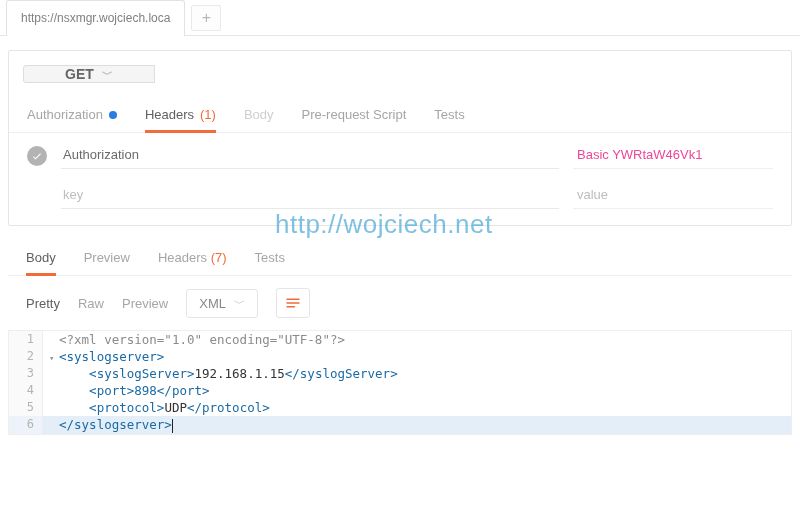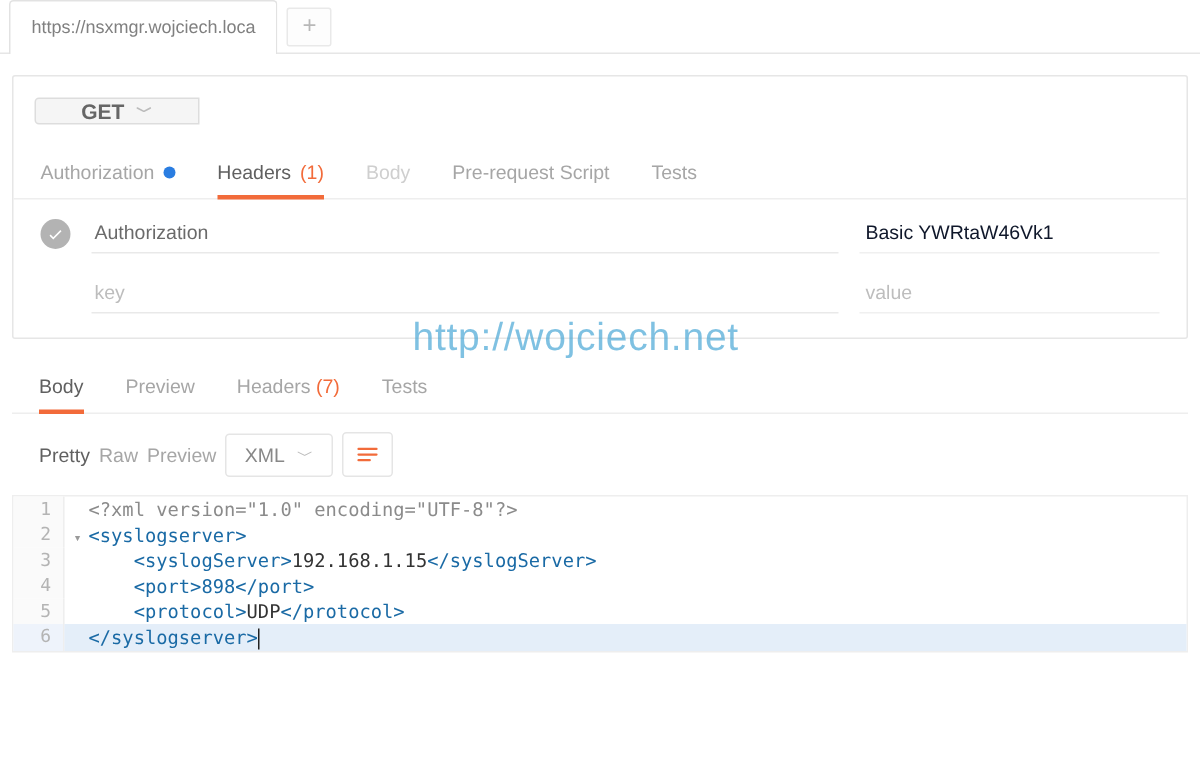--- a/index.html
+++ b/index.html
@@ -7,53 +7,53 @@
 
   
   .tabbar { display: flex; align-items: center; border-bottom: 1px solid #e6e6e6; height: 36px; padding-left: 6px; background: #fff; }
   .tab { height: 36px; padding: 0 14px; display: flex; align-items: center; border: 1px solid #e2e2e2; border-bottom: none; border-radius: 3px 3px 0 0; color: #808080; background: #fff; margin-right: 6px; font-size: 12px; }
   .tab-add { width: 30px; height: 26px; border: 1px solid #e9e9e9; border-radius: 2px; display: flex; align-items: center; justify-content: center; color: #b8b8b8; font-size: 16px; background: #fdfdfd; }
 
   .panel { border: 1px solid #e6e6e6; margin: 14px 8px 0 8px; border-radius: 2px; background: #fff; }
 
   
   .req-row { display: flex; align-items: stretch; padding: 14px; }
-  .method-btn { width: 110px; background: #f5f5f5; border: 1px solid #ddd; border-radius: 3px 0 0 3px; display: flex; align-items: center; justify-content: center; gap: 8px; color: #666; font-weight: 600; font-size: 14px; }
+  .method-btn { width: 132px; background: #f5f5f5; border: 1px solid #ddd; border-radius: 3px 0 0 3px; display: flex; align-items: center; justify-content: center; gap: 8px; color: #666; font-weight: 600; font-size: 14px; }
   .method-btn .chev { color: #bbb; font-size: 11px; }
   .url-input { flex: 1; border: 1px solid #ddd; border-left: none; border-radius: 0 3px 3px 0; padding: 10px 14px; font-size: 13px; color: #666; display: flex; align-items: center; }
 
   
   .req-tabs { display: flex; gap: 28px; padding: 0 18px; border-bottom: 1px solid #eee; }
   .req-tab { padding: 10px 0; color: #a6a6a6; font-size: 13px; cursor: pointer; position: relative; display: flex; align-items: center; gap: 6px; }
   .req-tab.active { color: #606060; }
   .req-tab.active::after { content: ""; position: absolute; left: 0; right: 0; bottom: -1px; height: 3px; background: #f26b3a; }
   .dot-blue { width: 8px; height: 8px; border-radius: 50%; background: #2a7de1; display: inline-block; }
   .count { color: #f26b3a; }
   .faded { color: #cfcfcf; }
 
   
   .hdr-rows { padding: 0 10px 12px 10px; }
   .hdr-row { display: flex; align-items: center; gap: 14px; padding: 10px 8px 4px 8px; }
   .bullet { width: 20px; height: 20px; border-radius: 50%; background: #b3b3b3; display: flex; align-items: center; justify-content: center; flex-shrink: 0; }
   .bullet svg { width: 12px; height: 12px; fill: #fff; }
   .bullet.blank { background: transparent; }
   .kv { flex: 1; border-bottom: 1px solid #e9e9e9; padding: 4px 2px 6px 2px; color: #6a6a6a; }
   .kv.ph { color: #bdbdbd; }
-  .val { width: 200px; border-bottom: 1px solid #f0f0f0; padding: 4px 0 6px 4px; color: #0f172a; white-space: nowrap; overflow: hidden; }
+  .val { width: 200px; border-bottom: 1px solid #f0f0f0; padding: 4px 0 6px 4px; color: #ec4899; white-space: nowrap; overflow: hidden; }
   .val.ph { color: #bdbdbd; }
 
   
   .resp-tabs { display: flex; gap: 28px; padding: 0 18px; border-bottom: 1px solid #eee; margin: 14px 8px 0 8px; }
   .resp-tab { padding: 10px 0; color: #a6a6a6; font-size: 13px; cursor: pointer; position: relative; }
   .resp-tab.active { color: #606060; }
   .resp-tab.active::after { content: ""; position: absolute; left: 0; right: 0; bottom: -1px; height: 3px; background: #f26b3a; }
   .resp-count { color: #f26b3a; }
 
   
-  .body-controls { display: flex; align-items: center; gap: 6px; padding: 12px 18px; margin: 0 8px; }
+  .body-controls { display: flex; align-items: center; gap: 18px; padding: 12px 18px; margin: 0 8px; }
   .bc-item { color: #a6a6a6; font-size: 13px; padding: 6px 0; cursor: pointer; }
   .bc-item.active { color: #606060; position: relative; }
   .fmt-btn { border: 1px solid #e5e5e5; border-radius: 3px; padding: 6px 12px; color: #888; display: flex; align-items: center; gap: 8px; }
   .wrap-btn { border: 1px solid #e5e5e5; border-radius: 3px; width: 34px; height: 30px; display: flex; align-items: center; justify-content: center; color: #f26b3a; }
 
   
   .code-wrap { margin: 0 8px 8px 8px; border: 1px solid #eee; font-family: Consolas, Menlo, monospace; font-size: 12.5px; }
   .code-line { display: flex; align-items: stretch; }
   .gutter { width: 34px; text-align: right; padding: 1px 8px 1px 4px; color: #b4b4b4; background: #fafafa; border-right: 1px solid #eee; user-select: none; font-size: 12px; }
   .code { padding: 1px 6px; white-space: pre; color: #333; flex: 1; }

